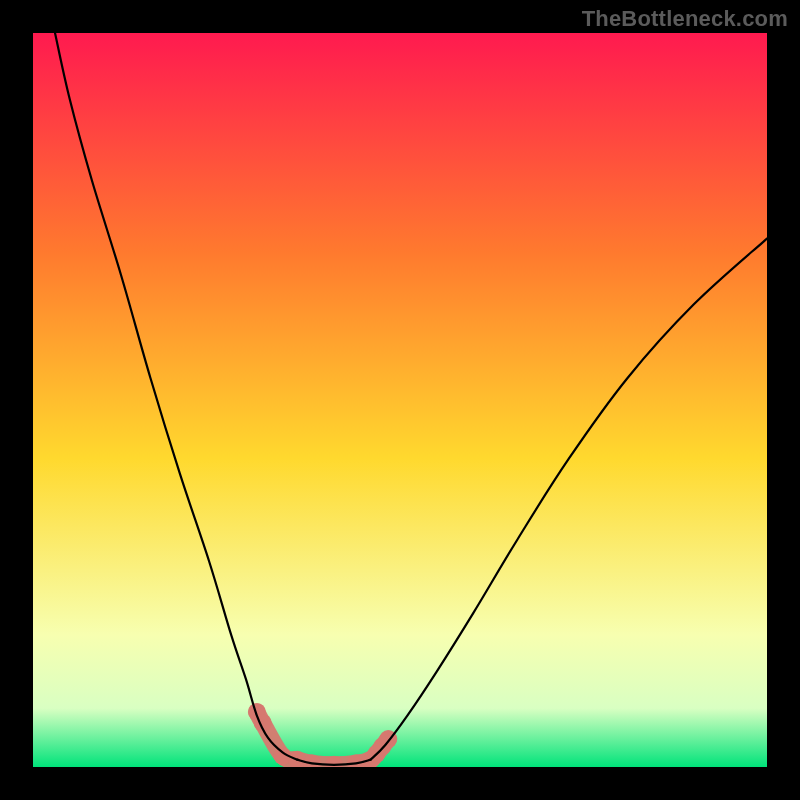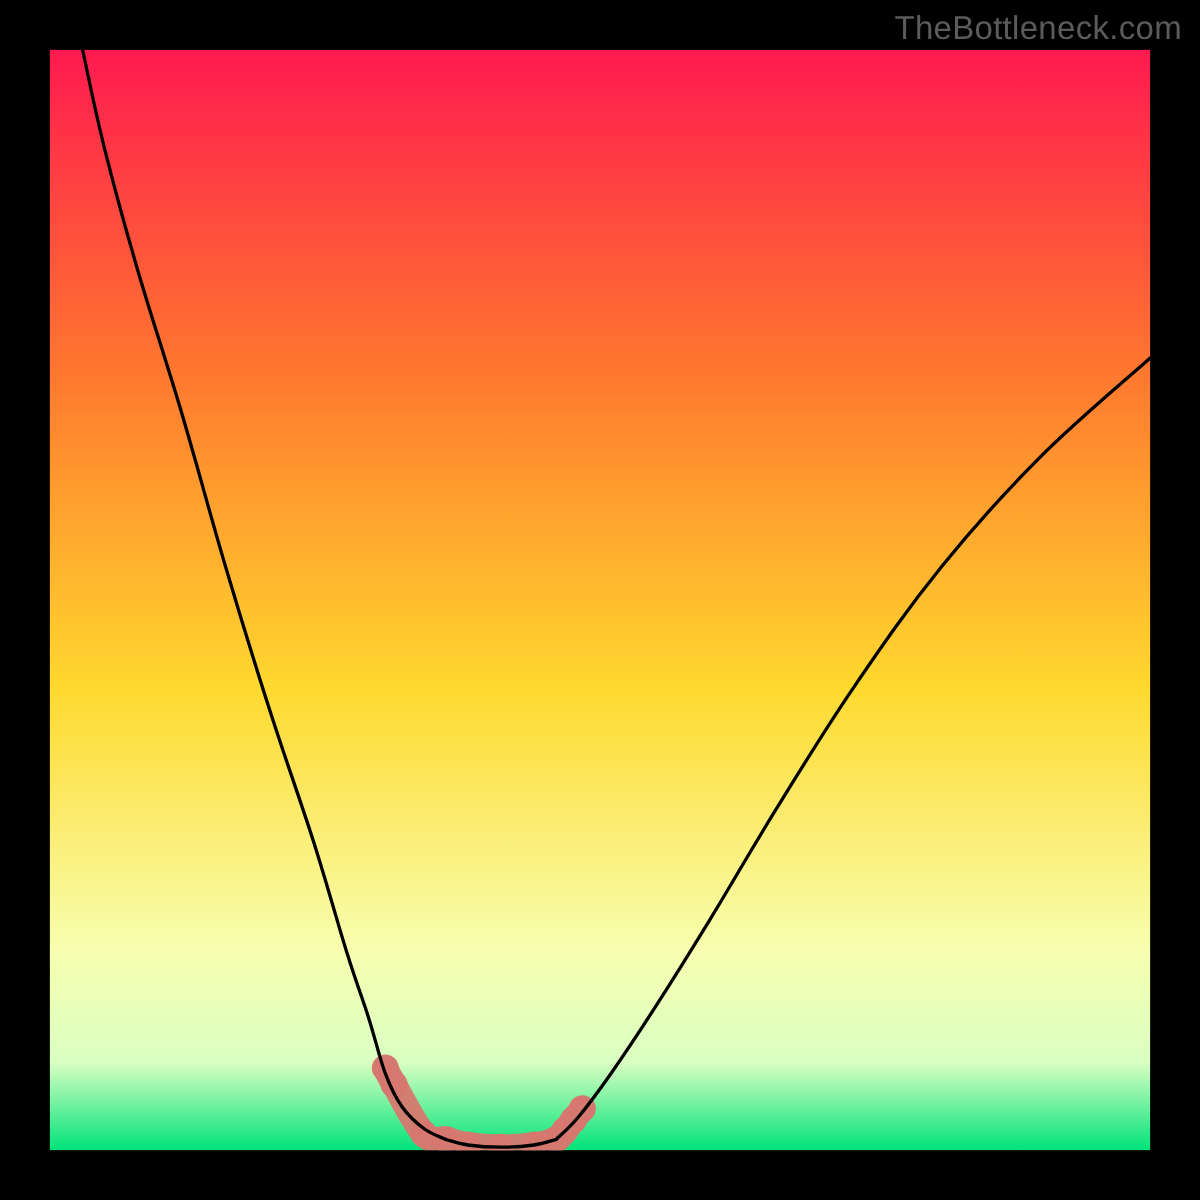--- a/index.html
+++ b/index.html
@@ -17,21 +17,21 @@
     width: 800px;
     height: 800px;
     background: #000;
   }
   .watermark {
     position: absolute;
     top: 6px;
     right: 12px;
     color: #5b5b5b;
     font-size: 22px;
-    font-weight: 400;
+    font-weight: 700;
     letter-spacing: 0.2px;
     z-index: 50;
   }
   .plot {
     position: absolute;
     top: 33px;
     left: 33px;
     width: 734px;
     height: 734px;
     overflow: hidden;

